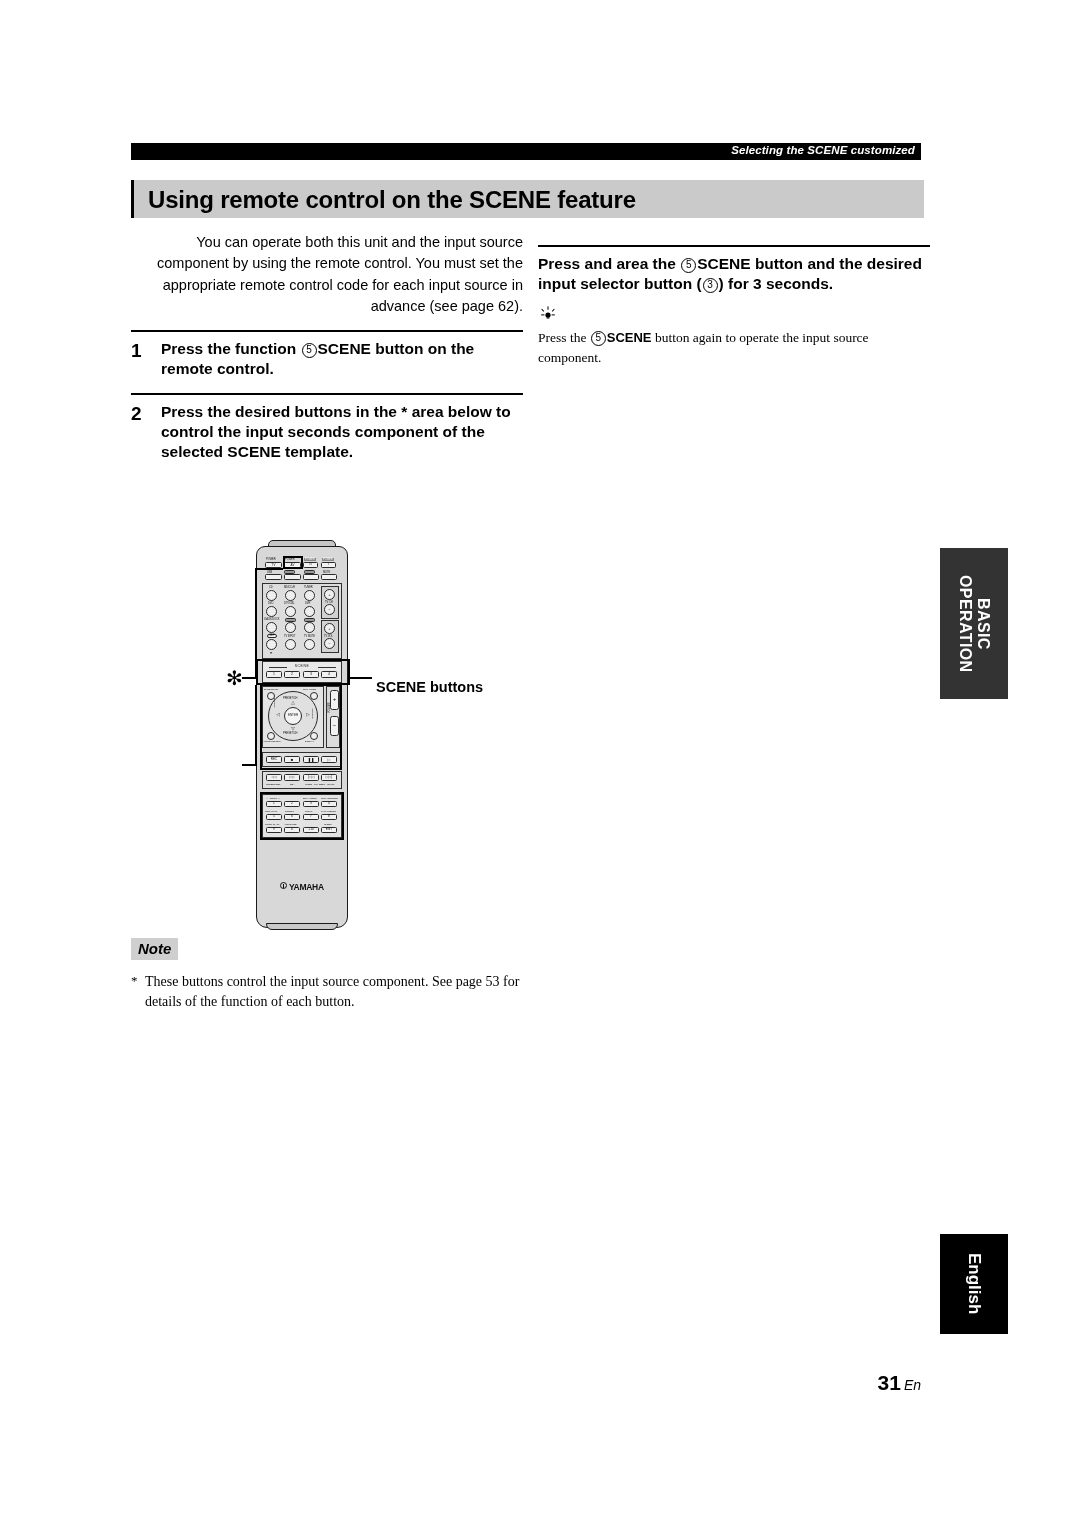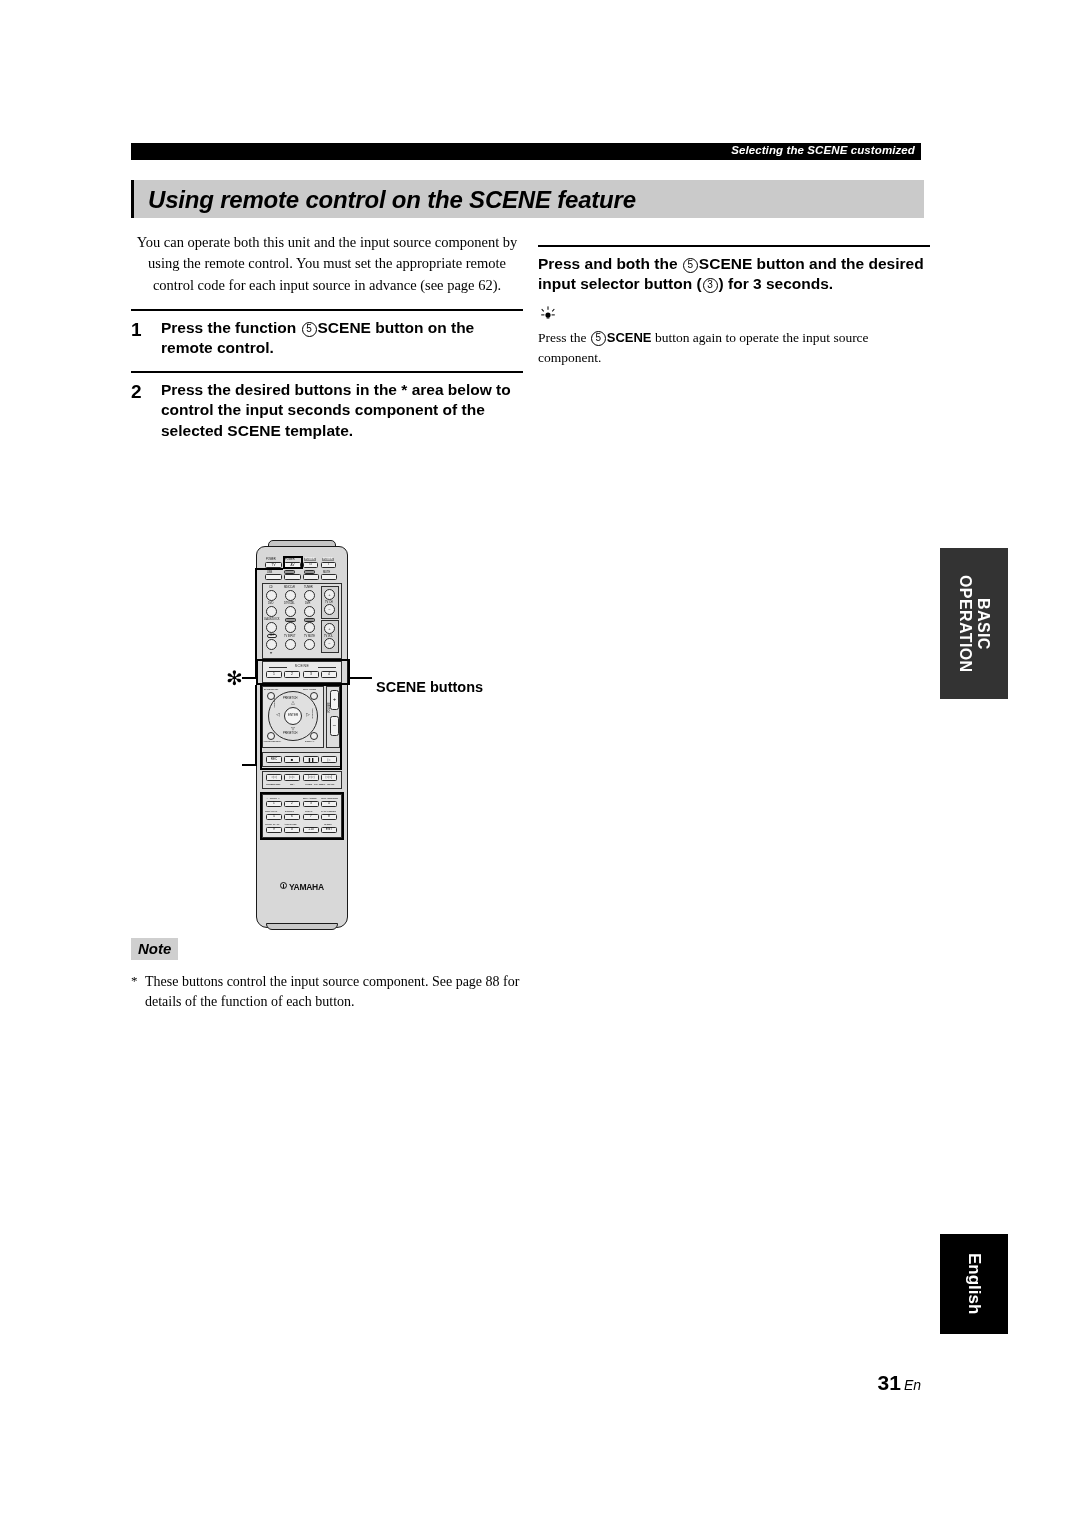--- a/index.html
+++ b/index.html
@@ -45,21 +45,20 @@
     width: 790px;
     height: 38px;
     background: #cacaca;
     border-left: 3px solid #000;
   }
   .section-title-bar .title-text {
     position: absolute;
     left: 14px;
     top: 6px;
     font-family: "Liberation Sans", sans-serif;
-    font-style: italic;
     font-weight: bold;
     font-size: 24px;
     color: #000;
     white-space: nowrap;
     letter-spacing: -0.2px;
   }
 
   
   .col {
     position: absolute;
@@ -83,26 +82,26 @@
     flex: 0 0 auto;
   }
   .subhead-text {
     font-family: "Liberation Sans", sans-serif;
     font-weight: bold;
     font-size: 16.5px;
     line-height: 1.27;
     color: #000;
   }
   .body-para {
-    font-family: Liberation Serif, serif;
+    font-family: Liberation Sans, sans-serif;
     font-size: 14.5px;
     line-height: 1.47;
     color: #000;
     margin: 0 0 4px 0;
-    text-align: center;
+    text-align: right;
   }
 
   
   .rule {
     border-top: 2px solid #000;
     margin: 13px 0 7px 0;
   }
   .step {
     display: flex;
     align-items: flex-start;
@@ -398,21 +397,21 @@
   </div>
 </div>
 
 <div class="col col-right">
 
 
 
   <div class="rule"></div>
   <div class="step">
     <div class="step-text nonum">
-      <span>Press and both the</span>
+      <span>Press and area the</span>
       <span class="circ">5</span><span>SCENE</span>
       <span>button and the desired input selector button (</span><span class="circ">3</span><span>) for 3 seconds.</span>
     </div>
   </div>
 
   <div class="tip-glyph">
     <svg width="20" height="16" viewBox="0 0 20 16">
       <circle cx="10" cy="9" r="2.6" fill="#000"></circle>
       <rect x="8.6" y="11.4" width="2.8" height="1.1" fill="#000"></rect>
       <rect x="9.5" y="0.4" width="1" height="3.4" fill="#000"></rect>
@@ -633,21 +632,21 @@
   <div class="cal-line" style="left:33px; top:30px; width:2px; height:110px;"></div>
   <div class="cal-line" style="left:33px; top:30px; width:28px; height:2px;"></div>
   <div class="cal-line" style="left:20px; top:226px; width:15px; height:2px;"></div>
   <div class="cal-line" style="left:33px; top:147px; width:2px; height:81px;"></div>
 </div>
 
 <div class="note-wrap">
   <div class="note-badge">Note</div>
   <div class="note-item">
     <div class="note-star">*</div>
-    <div class="note-text">These buttons control the input source component. See page 88 for details of the function of each button.</div>
+    <div class="note-text">These buttons control the input source component. See page 53 for details of the function of each button.</div>
   </div>
 </div>
 
 <div class="side-tab" id="tab-basic">
   <span>BASIC OPERATION</span>
 </div>
 <div class="side-tab" id="tab-english">
   <span>English</span>
 </div>
 

